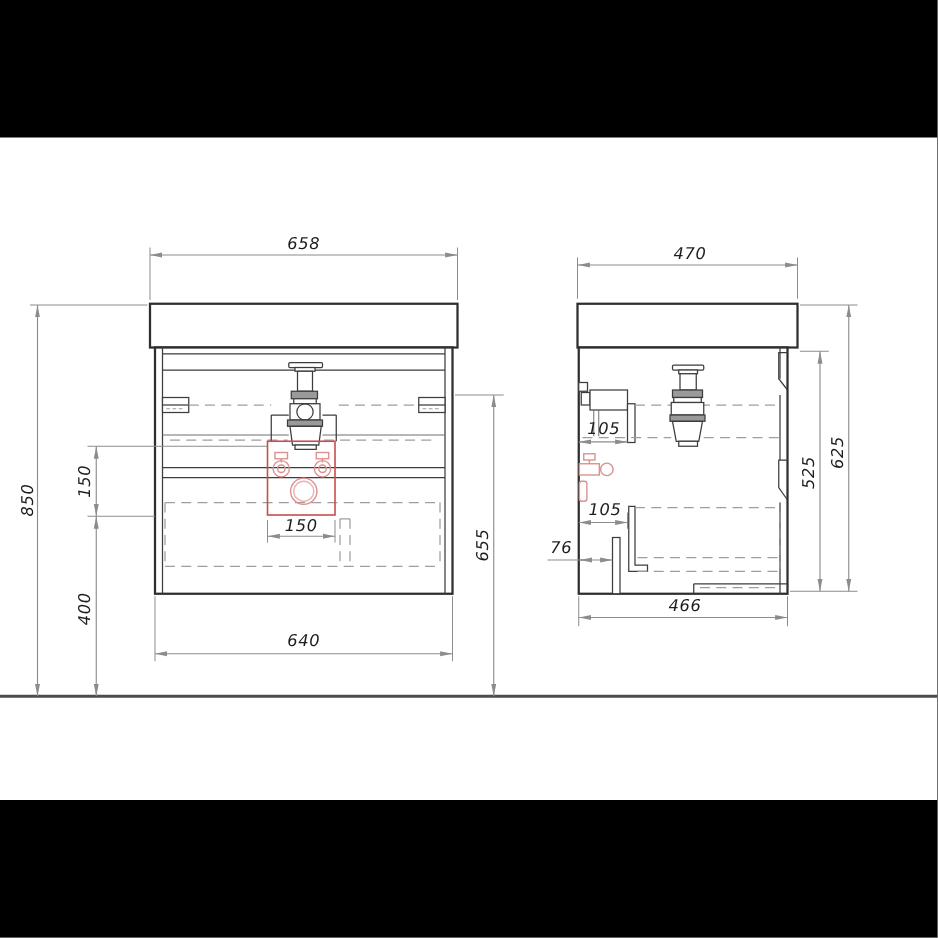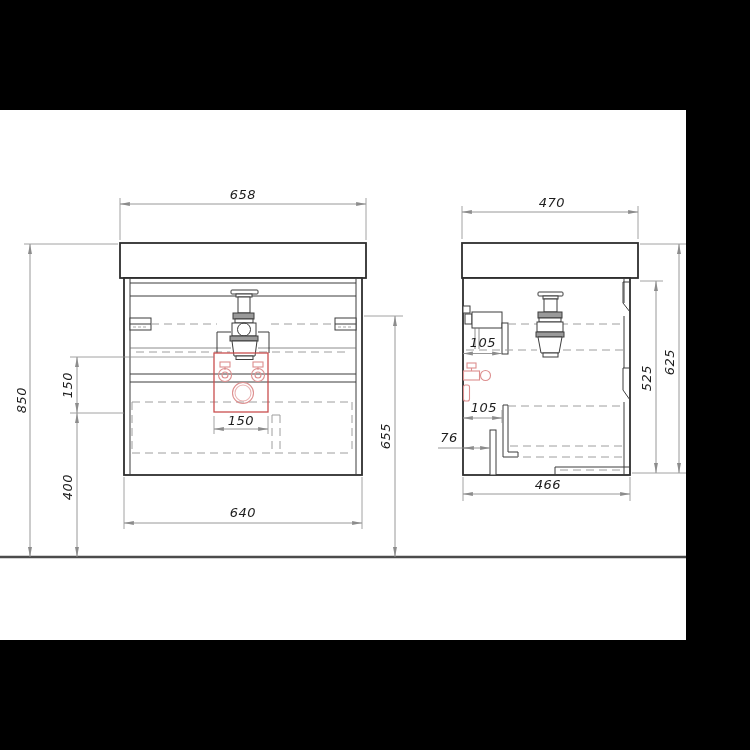--- a/index.html
+++ b/index.html
@@ -1,16 +1,16 @@
 <!DOCTYPE html>
 <html><head>
 <meta charset="utf-8">
 <style>
   html,body{margin:0;padding:0;background:#000;}
-  #stage{position:relative;width:686px;height:750px;background:#fff;overflow:hidden;
+  #stage{position:relative;width:750px;height:750px;background:#fff;overflow:hidden;
          font-family:"DejaVu Sans", sans-serif;}
   svg{display:block;}
   .outline{stroke:#2e2e2e;stroke-width:1.8;fill:#fff;}
   .inner{stroke:#3d3d3d;stroke-width:1;fill:none;}
   .innerf{stroke:#3d3d3d;stroke-width:1;fill:#fff;}
   .dark{stroke:#3d3d3d;stroke-width:1;fill:#9a9a9a;}
   .thin{stroke:#6f6f6f;stroke-width:.8;fill:none;}
   .hid{stroke:#9e9e9e;stroke-width:1;fill:none;stroke-dasharray:8 5;}
   .hid2{stroke:#9e9e9e;stroke-width:.9;fill:none;stroke-dasharray:3 2;}
   .ext{stroke:#8c8c8c;stroke-width:.8;fill:none;}

